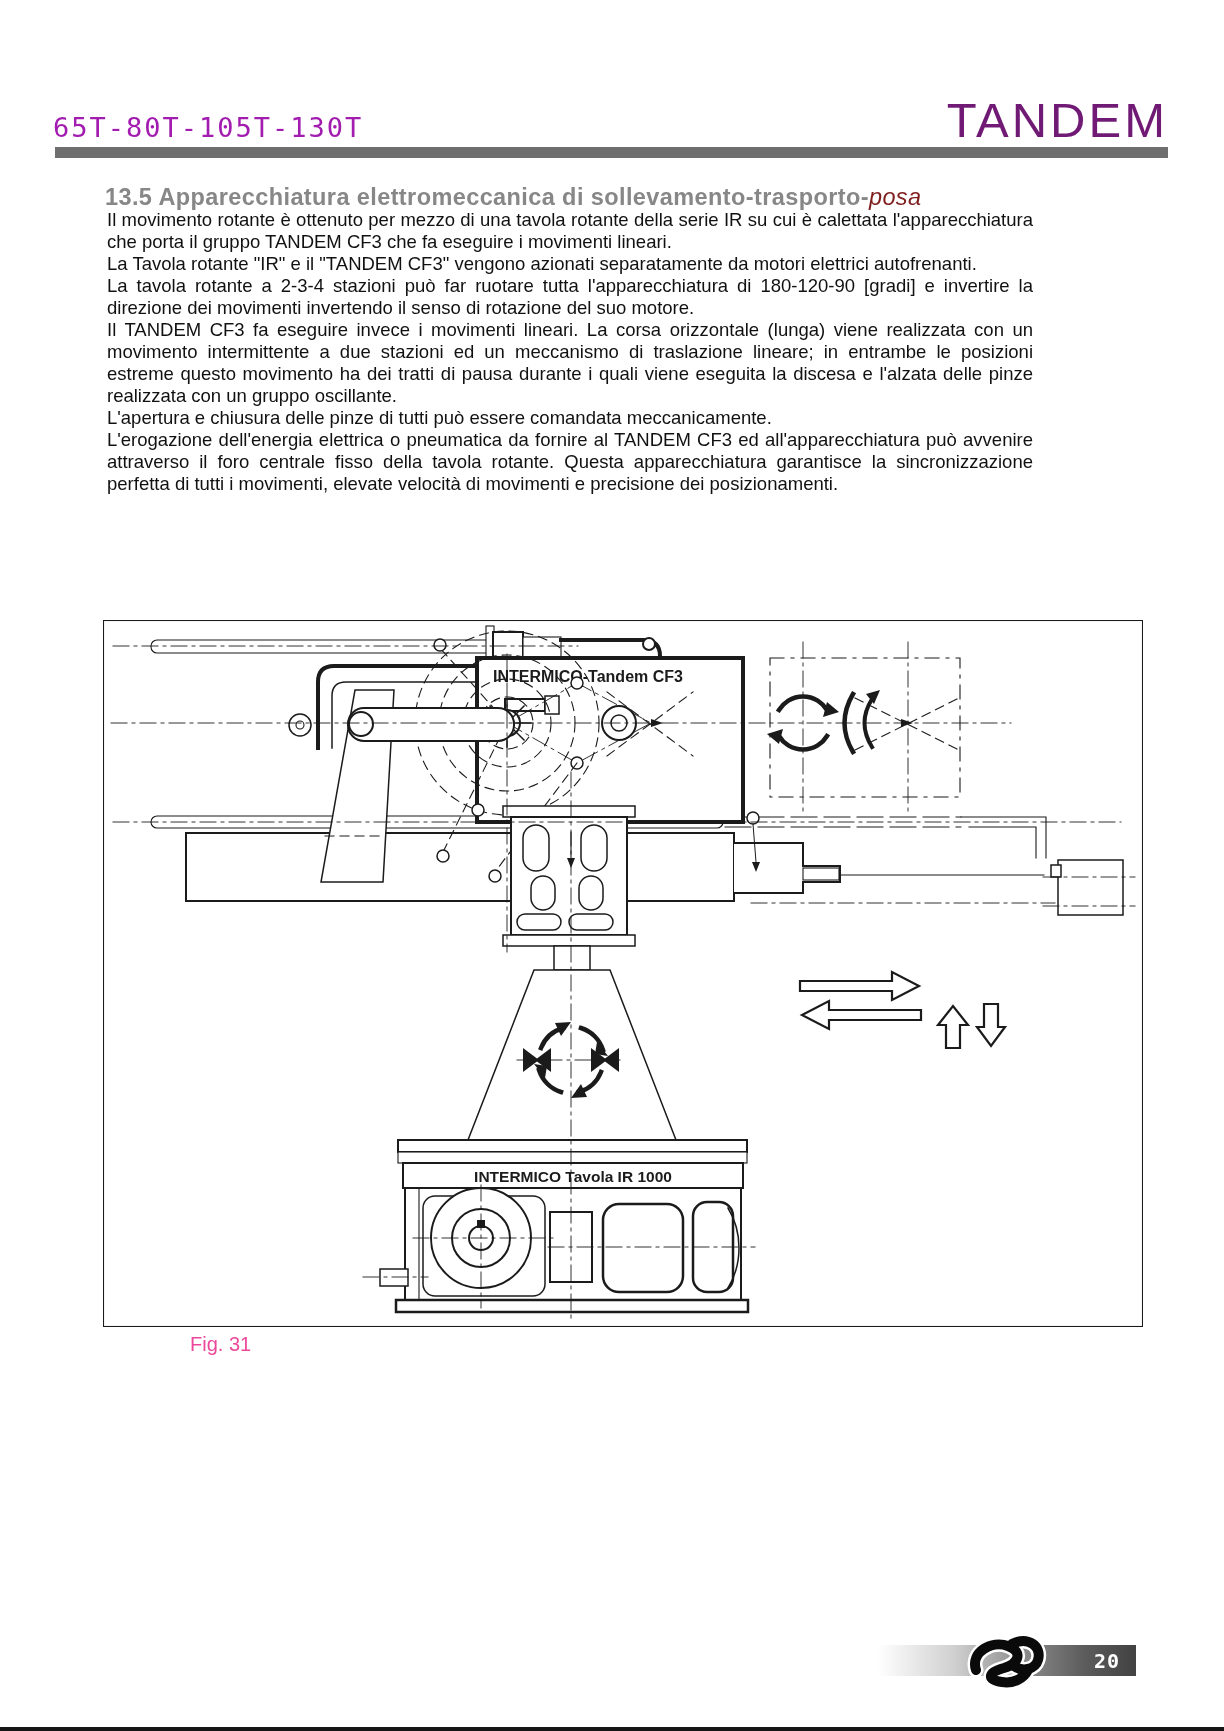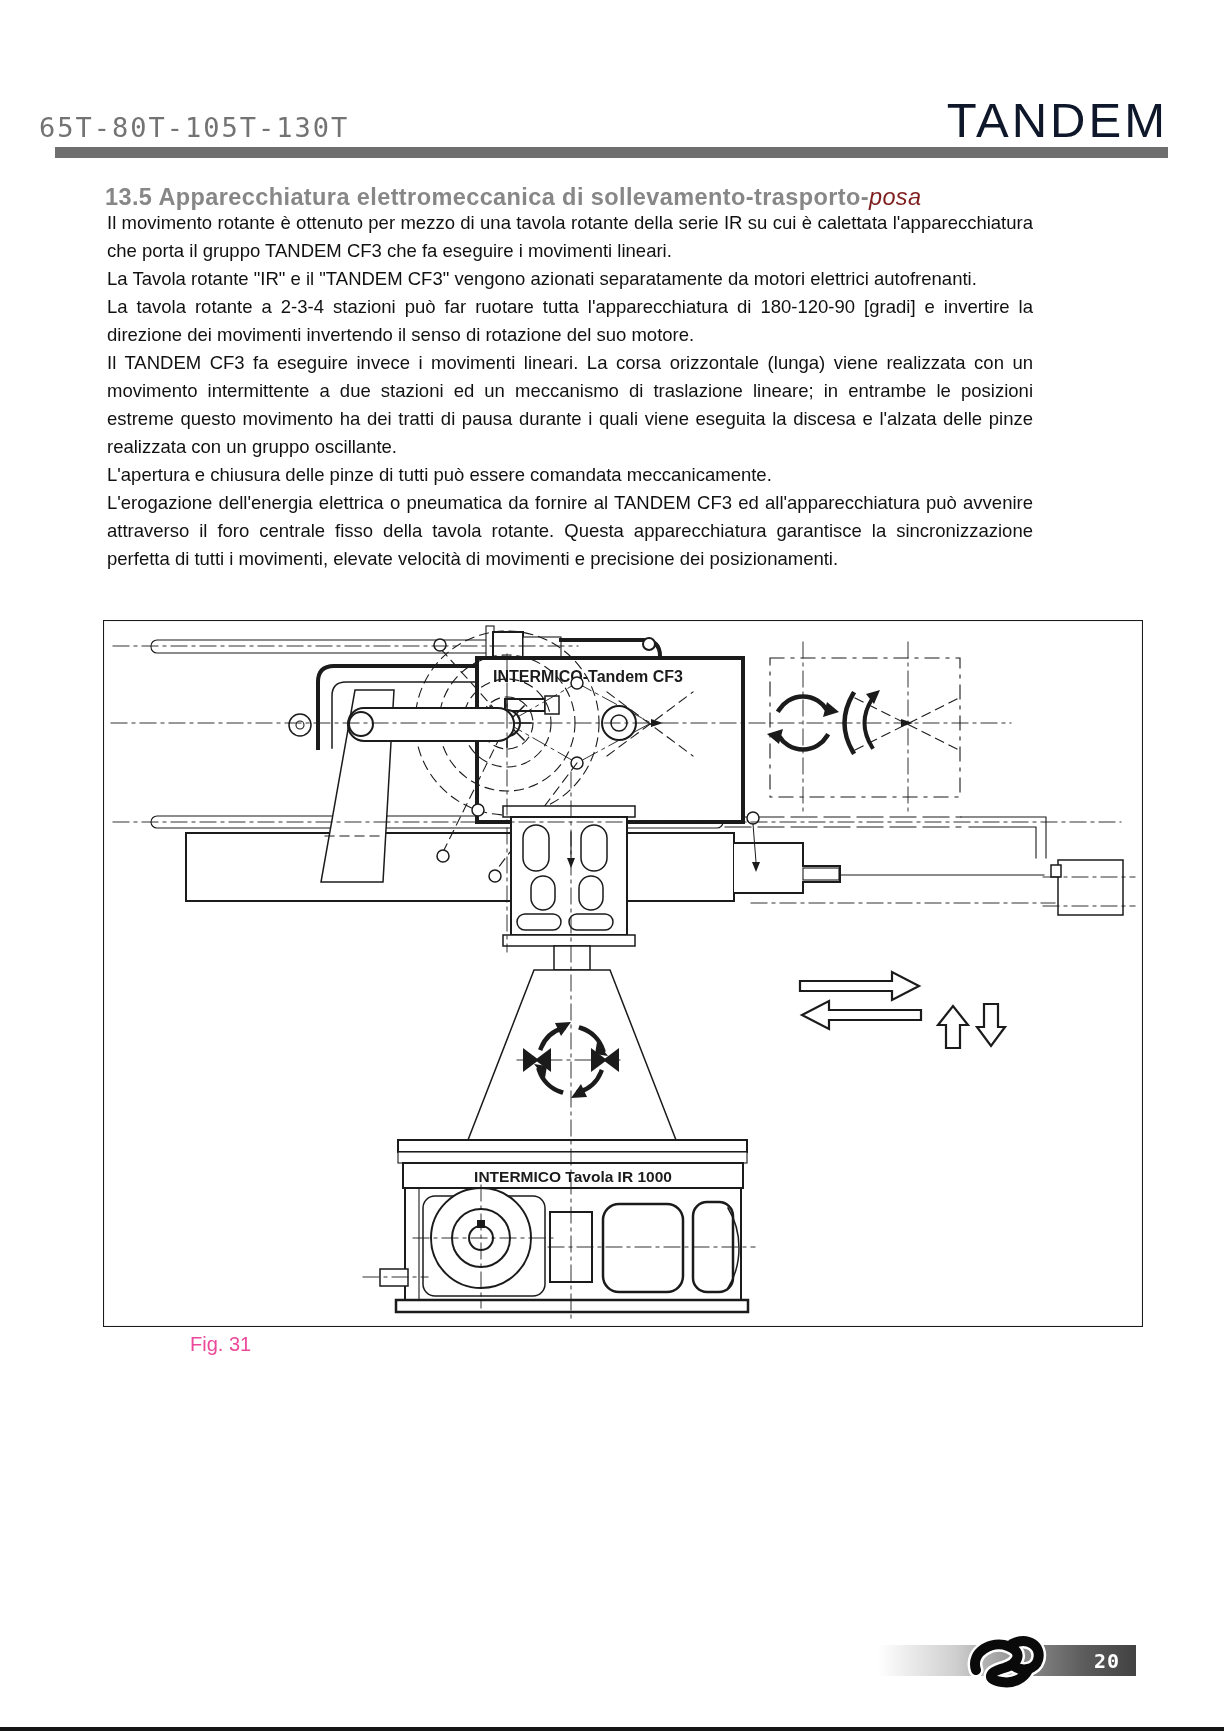--- a/index.html
+++ b/index.html
@@ -1,30 +1,30 @@
 <!DOCTYPE html>
 <html><head>
 <meta charset="utf-8">
 <style>
   html,body{margin:0;padding:0;background:#e8e8e8;}
   .page{position:relative;width:1224px;height:1731px;background:#ffffff;
         font-family:"Liberation Sans",sans-serif;color:#111;overflow:hidden;}
   
-  .model{position:absolute;left:39px;top:112px;font-family:"DejaVu Sans Mono",monospace;
-         font-size:27px;letter-spacing:2px;color:#737373;}
+  .model{position:absolute;left:53px;top:112px;font-family:"DejaVu Sans Mono",monospace;
+         font-size:27px;letter-spacing:2px;color:#a21caf;}
   .brand{position:absolute;right:56px;top:92px;font-size:49px;letter-spacing:3px;
-         color:#0f172a;font-weight:400;}
+         color:#701a75;font-weight:400;}
   .rule{position:absolute;left:55px;top:147px;width:1113px;height:11px;background:#6f6f6f;}
   
   .heading{position:absolute;left:105px;top:184px;font-size:23.5px;font-weight:bold;
            color:#878787;letter-spacing:0.4px;white-space:nowrap;margin:0;}
   .heading em{font-weight:400;font-style:italic;color:#7f1d1d;}
   
   .body-text{position:absolute;left:107px;top:209px;width:926px;font-size:18.5px;
-             line-height:28px;text-align:justify;}
+             line-height:22px;text-align:justify;}
   .body-text p{margin:0;}
   
   figure.fig{position:absolute;left:103px;top:620px;width:1040px;height:760px;margin:0;}
   figure.fig svg{display:block;}
   figcaption{position:absolute;left:87px;top:713px;font-size:20px;color:#ec4899;}
   svg text{font-family:"Liberation Sans",sans-serif;font-weight:bold;fill:#1b1b1b;stroke:none;}
   
   .s1{stroke-width:1.1}.s15{stroke-width:1.5}.s2{stroke-width:2}.s25{stroke-width:2.5}
   .s4{stroke-width:4}.s45{stroke-width:4.5}
   .w{fill:#ffffff}

